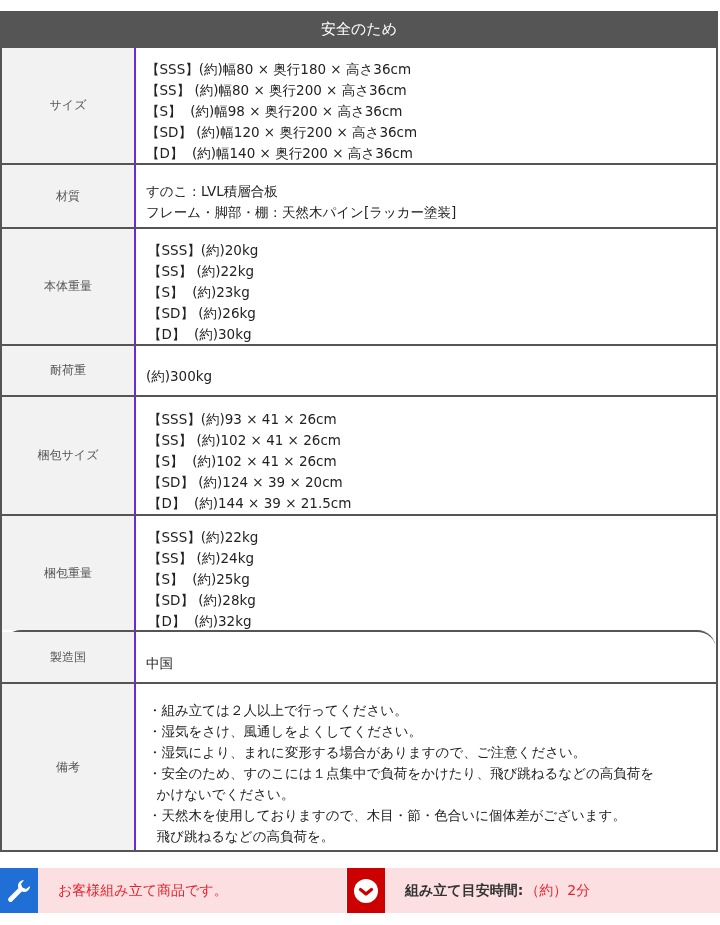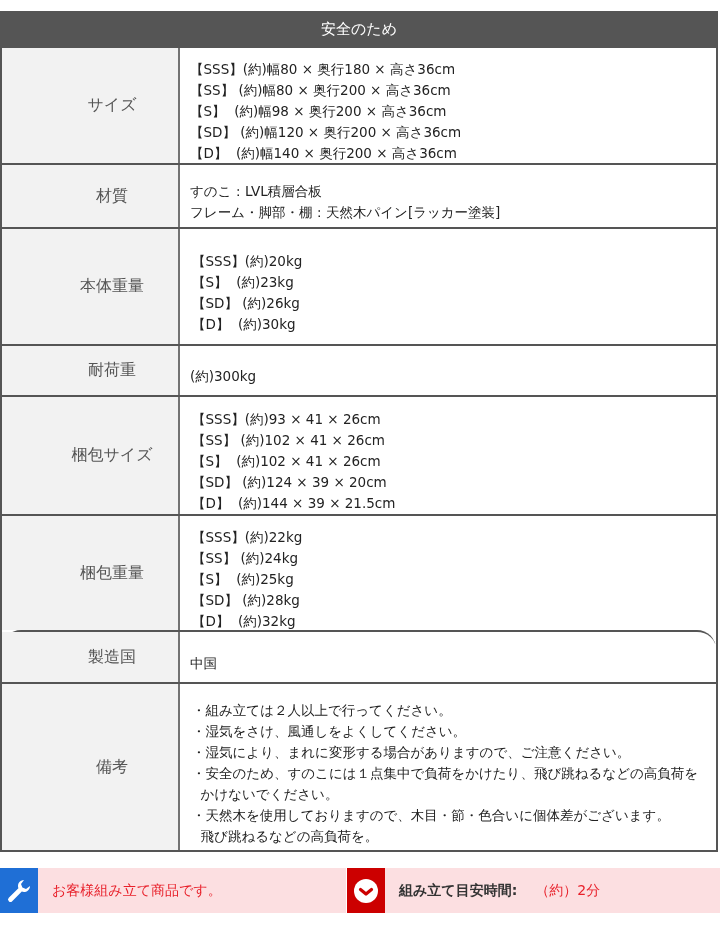--- a/index.html
+++ b/index.html
@@ -3,23 +3,23 @@
 <meta charset="utf-8">
 <style>
   html, body { margin: 0; padding: 0; background: #ffffff; }
   body { width: 720px; height: 925px; position: relative; overflow: hidden;
          font-family: "DejaVu Sans", "Liberation Sans", sans-serif; color: #333333; }
   .spec-table { position: absolute; left: 0; top: 11px; width: 718px;
                 border: 2px solid #555555; border-collapse: collapse; box-sizing: border-box; }
   .spec-header { height: 33px; background: #555555; color: #ffffff; font-size: 15px;
                  display: flex; align-items: center; justify-content: center; }
   .spec-row { display: flex; border-top: 2px solid #555555; box-sizing: border-box; }
-  .spec-label { width: 132px; background: #f2f2f2; border-right: 2px solid #737373;
+  .spec-label { width: 132px; background: #f2f2f2; border-right: 2px solid #6d28d9;
                 display: flex; align-items: center; justify-content: center;
-                font-size: 16px; color: #555555; flex-shrink: 0; padding-left: 44px; }
+                font-size: 12px; color: #555555; flex-shrink: 0; }
   .spec-value { flex: 1; background: #ffffff; padding: 0 0 0 10px; display: flex;
                 flex-direction: column; justify-content: center; font-size: 13.5px;
                 color: #222222; line-height: 21px; margin-top: 12px; }
   .spec-value .line { white-space: pre; }
   .r-size { height: 117px; }
   .r-material { height: 64px; }
   .r-weight { height: 117px; }
   .r-load { height: 51px; }
   .r-pack-size { height: 119px; }
   .r-pack-weight { height: 116px; }
@@ -29,21 +29,21 @@
   .r-weight .spec-value, .r-pack-size .spec-value, .r-pack-weight .spec-value { padding-left: 12px; }
 
   .banner { position: absolute; top: 868px; height: 45px; background: #fcdfe1;
             display: flex; align-items: center; }
   .banner-left { left: 0; width: 346px; }
   .banner-right { left: 347px; width: 373px; }
   .banner-icon { width: 38px; height: 45px; display: flex; align-items: center;
                  justify-content: center; flex-shrink: 0; }
   .icon-blue { background: #1f6fd6; }
   .icon-red { background: #cc0000; }
-  .banner-text { font-size: 14px; margin-left: 14px; white-space: nowrap; }
+  .banner-text { font-size: 14px; margin-left: 20px; white-space: nowrap; }
   .text-red { color: #e8202a; }
   .text-dark { color: #333333; font-weight: bold; }
 </style>
 </head>
 <body>
 
 <div class="spec-table">
   <div class="spec-header">安全のため</div>
 
   <div class="spec-row r-size">
@@ -62,20 +62,21 @@
     <div class="spec-value">
       <div class="line">すのこ：LVL積層合板</div>
       <div class="line">フレーム・脚部・棚：天然木パイン[ラッカー塗装]</div>
     </div>
   </div>
 
   <div class="spec-row r-weight">
     <div class="spec-label">本体重量</div>
     <div class="spec-value">
       <div class="line">【SSS】(約)20kg</div>
+      <div class="line">【SS】 (約)22kg</div>
       <div class="line">【S】  (約)23kg</div>
       <div class="line">【SD】 (約)26kg</div>
       <div class="line">【D】  (約)30kg</div>
     </div>
   </div>
 
   <div class="spec-row r-load">
     <div class="spec-label">耐荷重</div>
     <div class="spec-value">
       <div class="line">(約)300kg</div>
@@ -135,14 +136,14 @@
 </div>
 
 <div class="banner banner-right">
   <div class="banner-icon icon-red">
     <svg width="28" height="28" viewBox="0 0 28 28">
       <circle cx="14" cy="14" r="12" fill="#ffffff"></circle>
       <path d="M8.5 12.5 L14 17 L19.5 12.5" stroke="#cc0000" stroke-width="3.2" fill="none" stroke-linecap="round" stroke-linejoin="round"></path>
     </svg>
   </div>
   <span class="banner-text text-dark">組み立て目安時間:</span>
-  <span class="banner-text text-red" style="margin-left:18px">（約）2分</span>
+  <span class="banner-text text-red" style="margin-left:2px">（約）2分</span>
 </div>
 
 </body></html>

